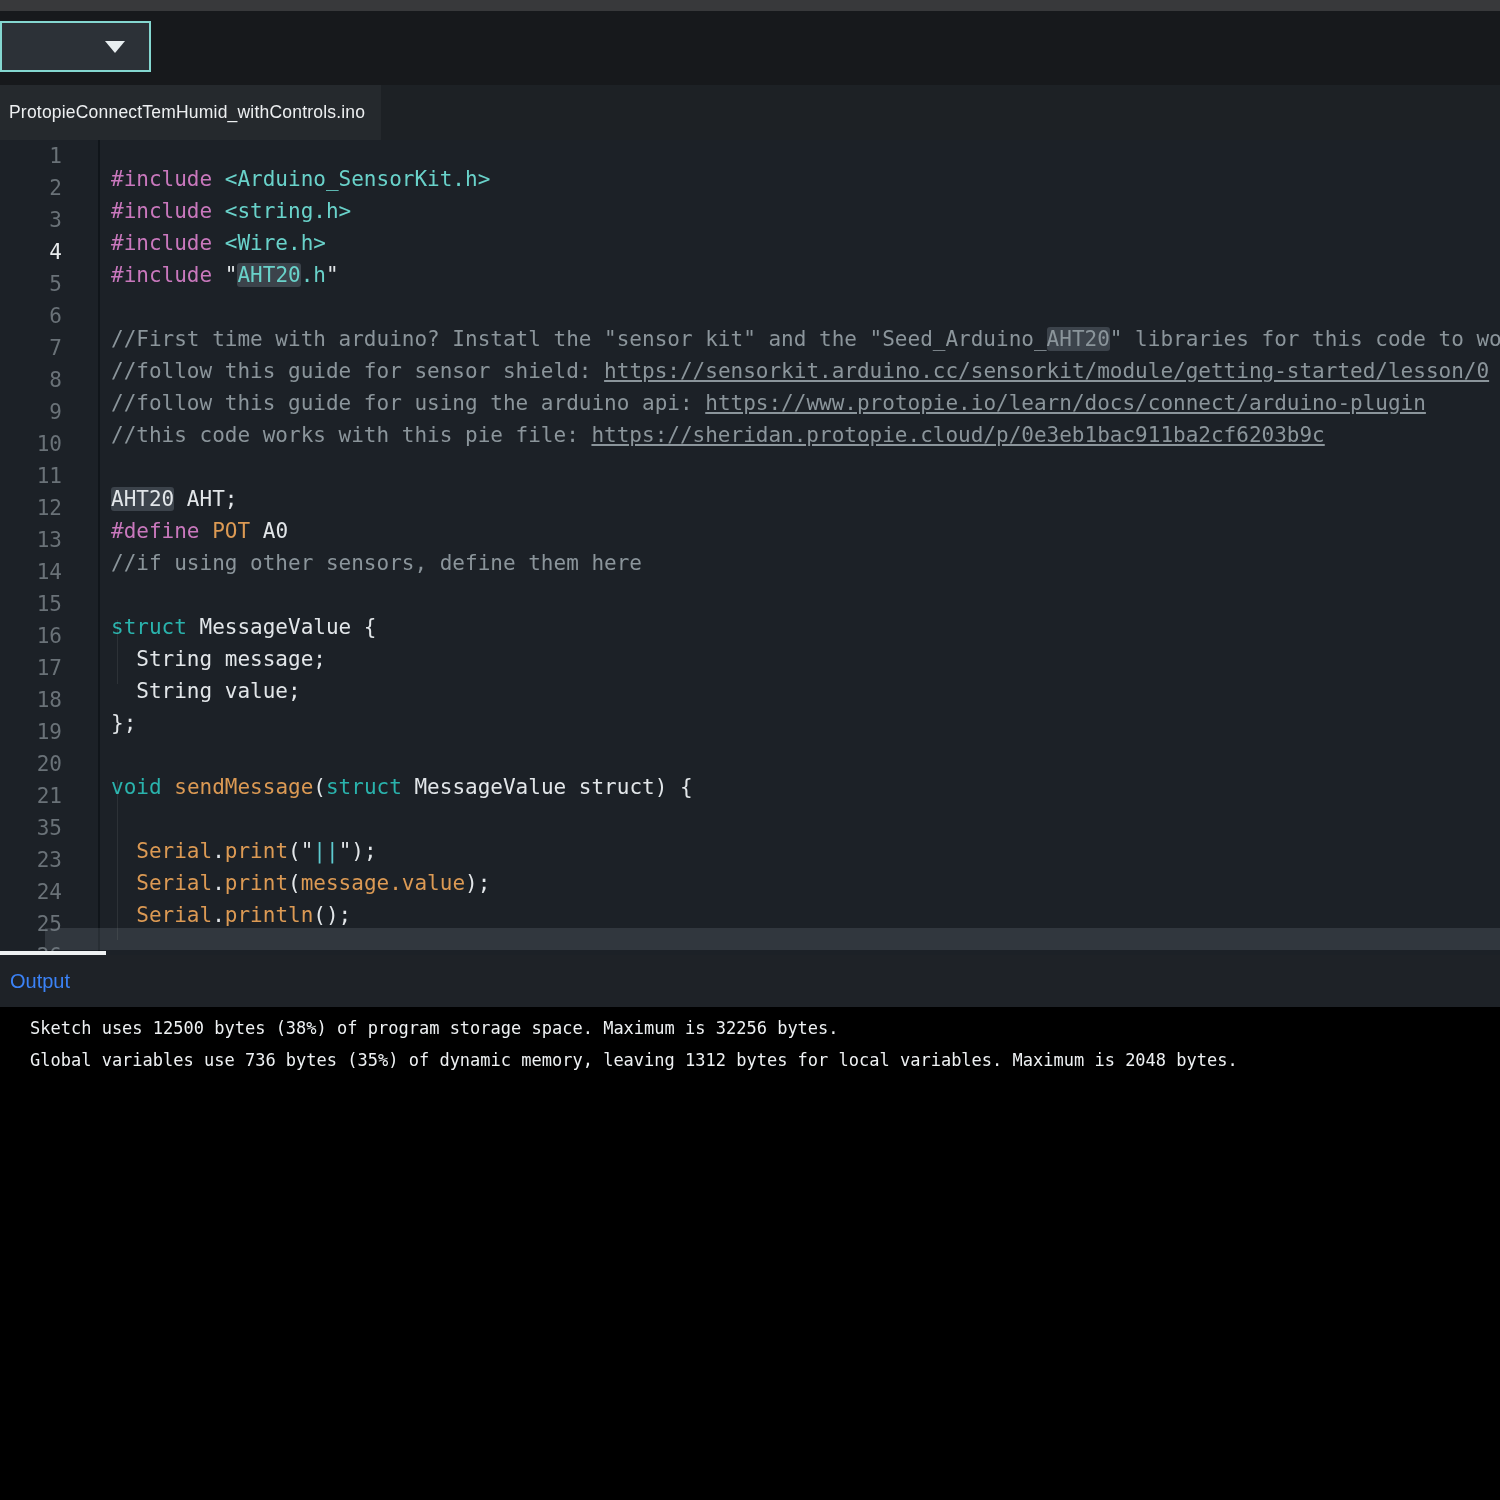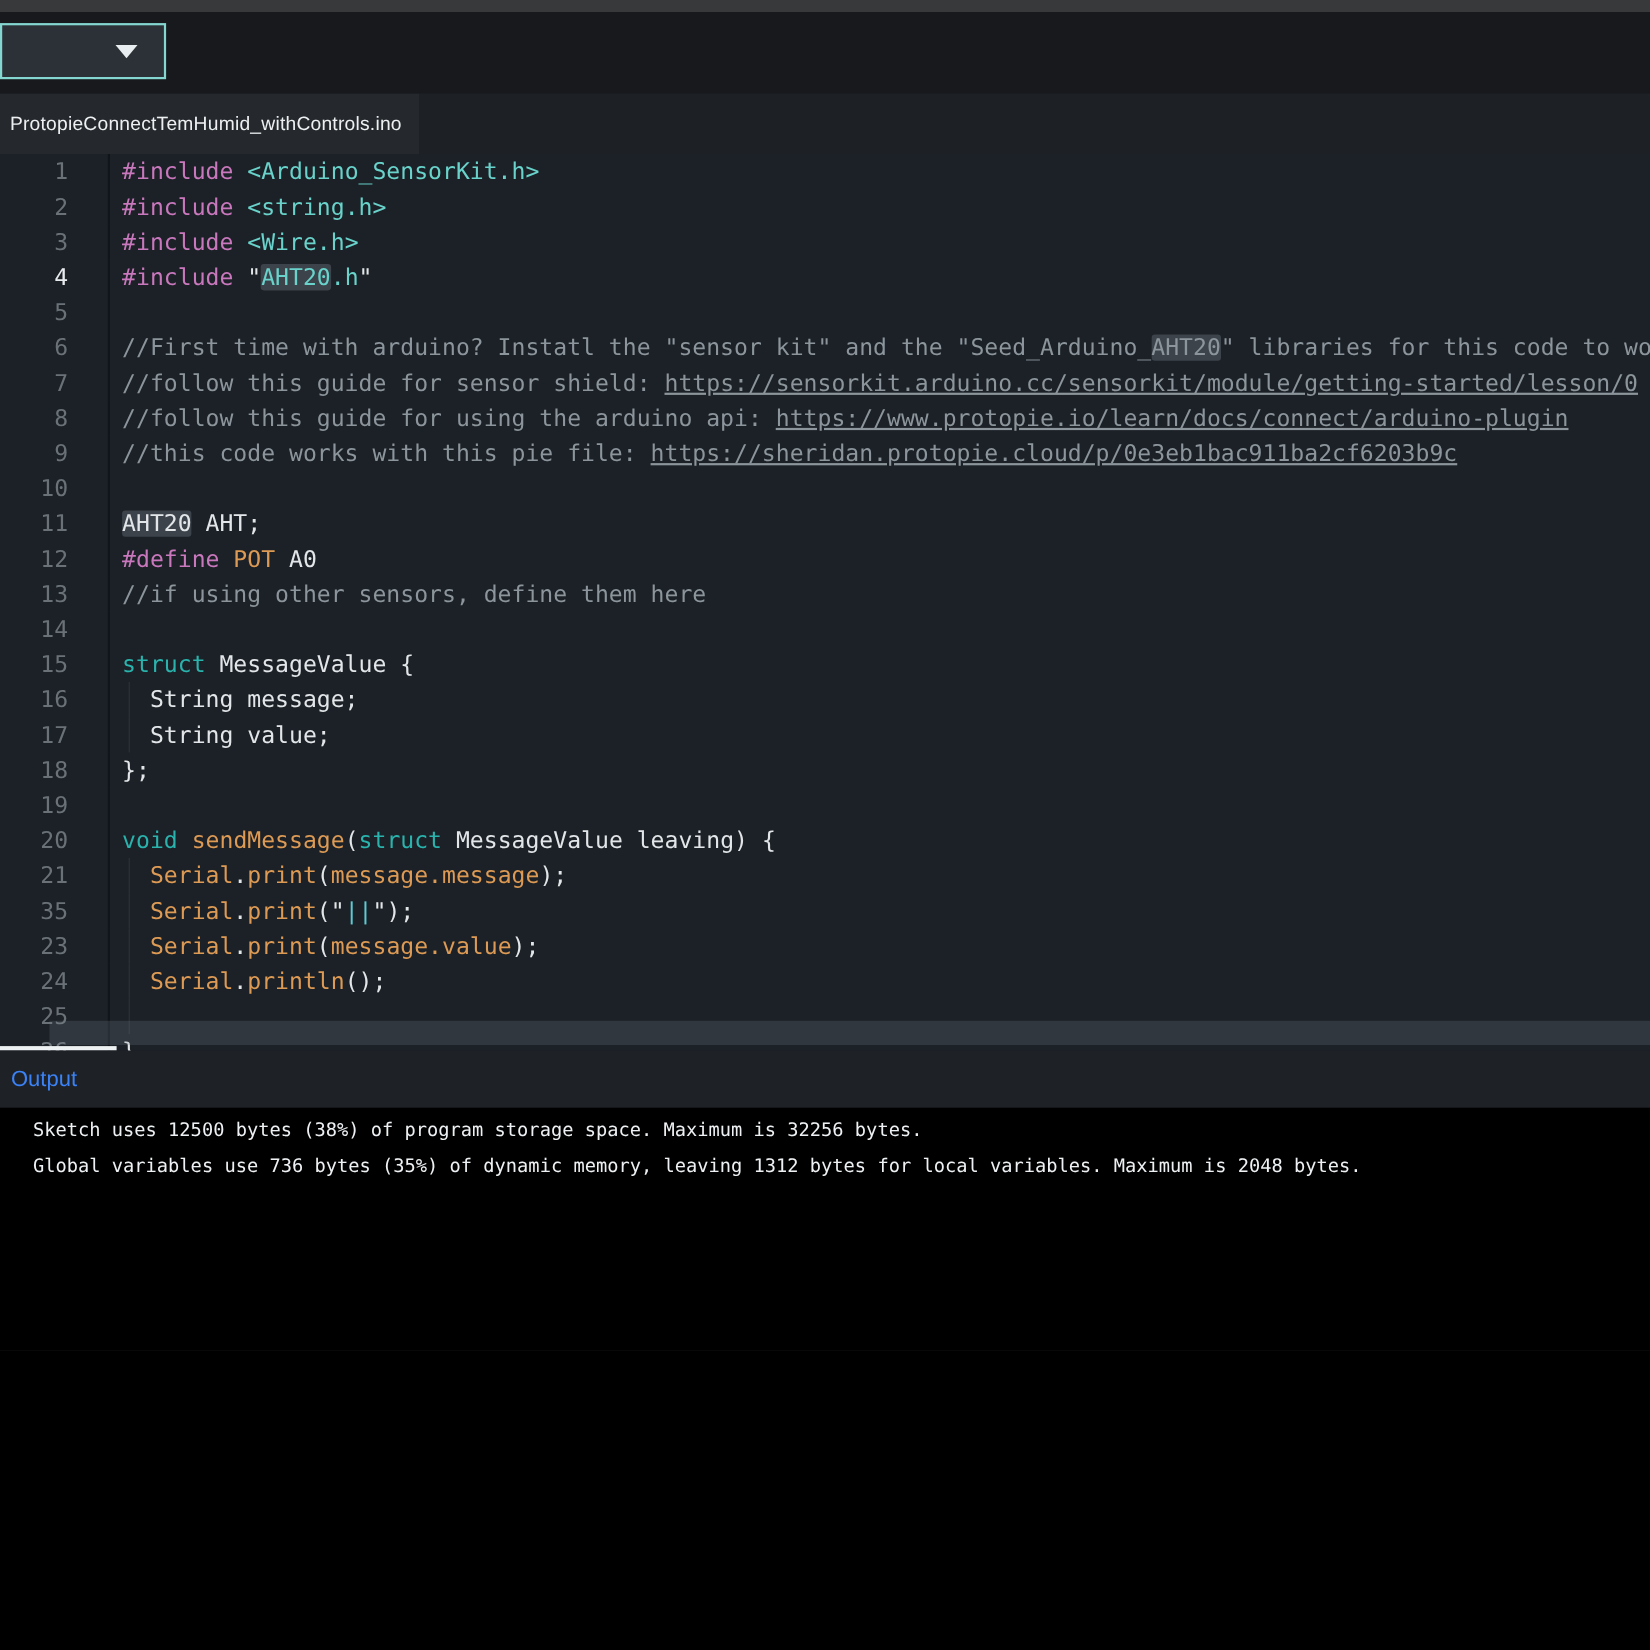--- a/index.html
+++ b/index.html
@@ -21,21 +21,21 @@
        padding:0 16px 0 9px;cursor:pointer;}
   .tab-label{font-size:17.5px;color:#edeff1;letter-spacing:.2px;white-space:nowrap;}
 
   
   .editor{position:relative;height:815px;background:#1c2127;overflow:hidden;
           font-family:"DejaVu Sans Mono",monospace;font-size:21px;line-height:32px;}
   .line{display:flex;height:32px;white-space:pre;position:relative;}
   .ln{flex:0 0 100px;width:100px;box-sizing:border-box;text-align:right;
       padding-right:36px;color:#6a7278;border-right:2px solid #10151a;user-select:none;}
   .ln.active{color:#e8ebed;}
-  .code{padding-left:11px;}
+  .code{padding-left:11px;margin-top:23px;}
   .line.guide::before{content:"";position:absolute;left:117px;top:0;height:32px;width:1px;
                       background:rgba(255,255,255,0.08);}
   .tk-pp{color:#c978bd;}
   .tk-inc{color:#69d2ca;}
   .tk-kw{color:#2ab3ad;}
   .tk-fn{color:#dc9a54;}
   .tk-num{color:#56b6c2;}
   .tk-str{color:#5ecbd0;}
   .tk-cmt{color:#8b959b;}
   .tk-lnk{color:#8b959b;text-decoration:underline;cursor:pointer;}
@@ -88,22 +88,22 @@
         <div class="line"><span class="ln">10</span><span class="code"></span></div>
         <div class="line"><span class="ln">11</span><span class="code"><span class="tk-plain hl">AHT20</span><span class="tk-plain"> AHT;</span></span></div>
         <div class="line"><span class="ln">12</span><span class="code"><span class="tk-pp">#define </span><span class="tk-fn">POT</span><span class="tk-plain"> A0</span></span></div>
         <div class="line"><span class="ln">13</span><span class="code"><span class="tk-cmt">//if using other sensors, define them here</span></span></div>
         <div class="line"><span class="ln">14</span><span class="code"></span></div>
         <div class="line"><span class="ln">15</span><span class="code"><span class="tk-kw">struct</span><span class="tk-plain"> MessageValue {</span></span></div>
         <div class="line guide"><span class="ln">16</span><span class="code"><span class="tk-plain">  String message;</span></span></div>
         <div class="line guide"><span class="ln">17</span><span class="code"><span class="tk-plain">  String value;</span></span></div>
         <div class="line"><span class="ln">18</span><span class="code"><span class="tk-plain">};</span></span></div>
         <div class="line"><span class="ln">19</span><span class="code"></span></div>
-        <div class="line"><span class="ln">20</span><span class="code"><span class="tk-kw">void</span><span class="tk-plain"> </span><span class="tk-fn">sendMessage</span><span class="tk-plain">(</span><span class="tk-kw">struct</span><span class="tk-plain"> MessageValue leaving) {</span></span></div>
-        <div class="line guide"><span class="ln">21</span><span class="code"><span class="tk-plain">  </span><span class="tk-fn">Serial</span><span class="tk-plain">.</span><span class="tk-fn">print</span><span class="tk-plain">(</span><span class="tk-fn">message.message</span><span class="tk-plain">);</span></span></div>
+        <div class="line"><span class="ln">20</span><span class="code"><span class="tk-kw">void</span><span class="tk-plain"> </span><span class="tk-fn">sendMessage</span><span class="tk-plain">(</span><span class="tk-kw">struct</span><span class="tk-plain"> MessageValue struct) {</span></span></div>
+        <div class="line guide"><span class="ln">21</span></div>
         <div class="line guide"><span class="ln">35</span><span class="code"><span class="tk-plain">  </span><span class="tk-fn">Serial</span><span class="tk-plain">.</span><span class="tk-fn">print</span><span class="tk-plain">("</span><span class="tk-str">||</span><span class="tk-plain">");</span></span></div>
         <div class="line guide"><span class="ln">23</span><span class="code"><span class="tk-plain">  </span><span class="tk-fn">Serial</span><span class="tk-plain">.</span><span class="tk-fn">print</span><span class="tk-plain">(</span><span class="tk-fn">message.value</span><span class="tk-plain">);</span></span></div>
         <div class="line guide"><span class="ln">24</span><span class="code"><span class="tk-plain">  </span><span class="tk-fn">Serial</span><span class="tk-plain">.</span><span class="tk-fn">println</span><span class="tk-plain">();</span></span></div>
         <div class="line guide"><span class="ln">25</span></div>
         <div class="line"><span class="ln">26</span><span class="code"><span class="tk-plain">}</span></span></div>
       </div>
     <div class="hscrollbar"></div>
     <div class="gutter-sep-line"></div>
   </div>
 

